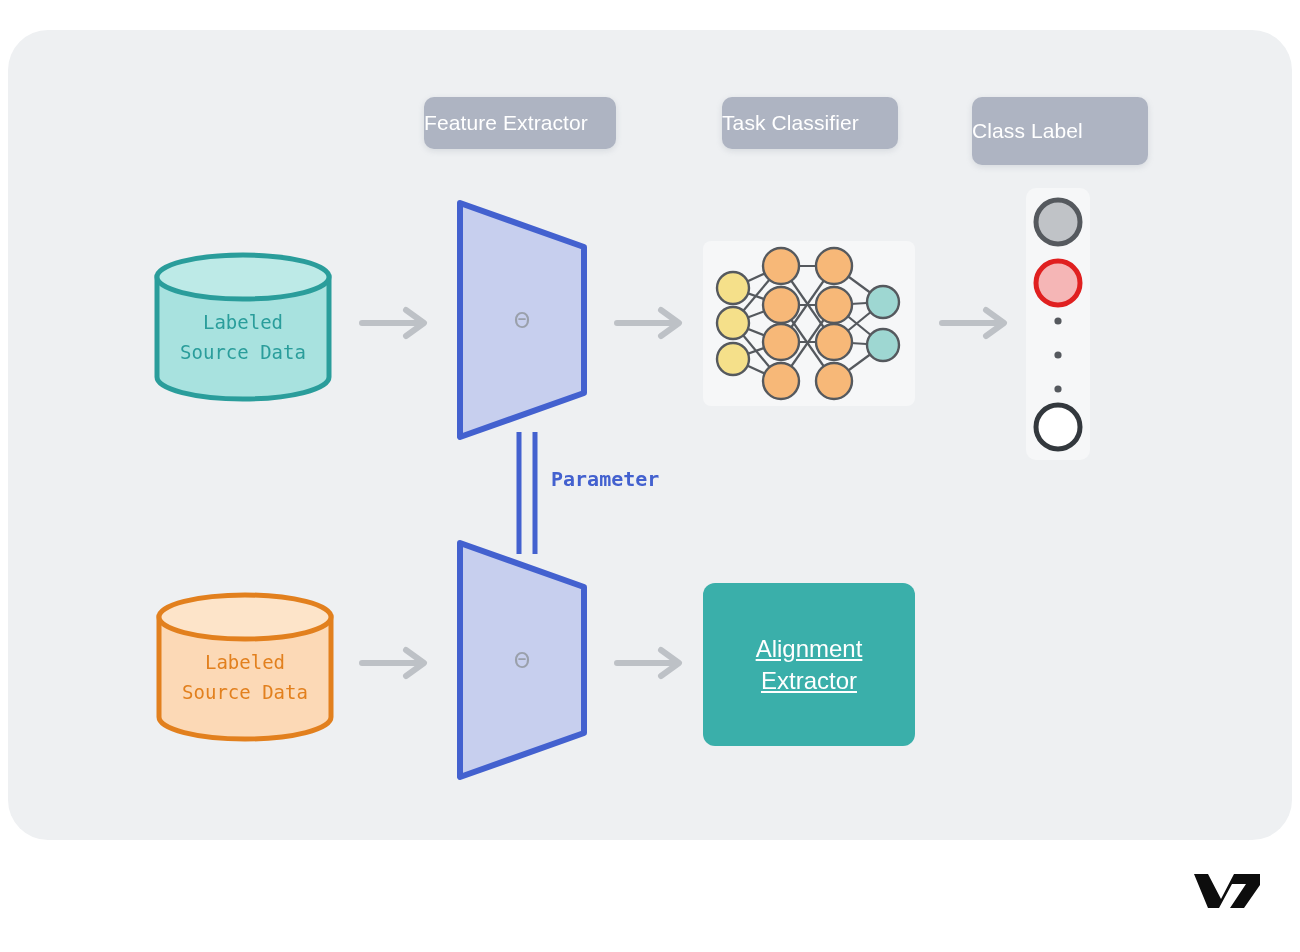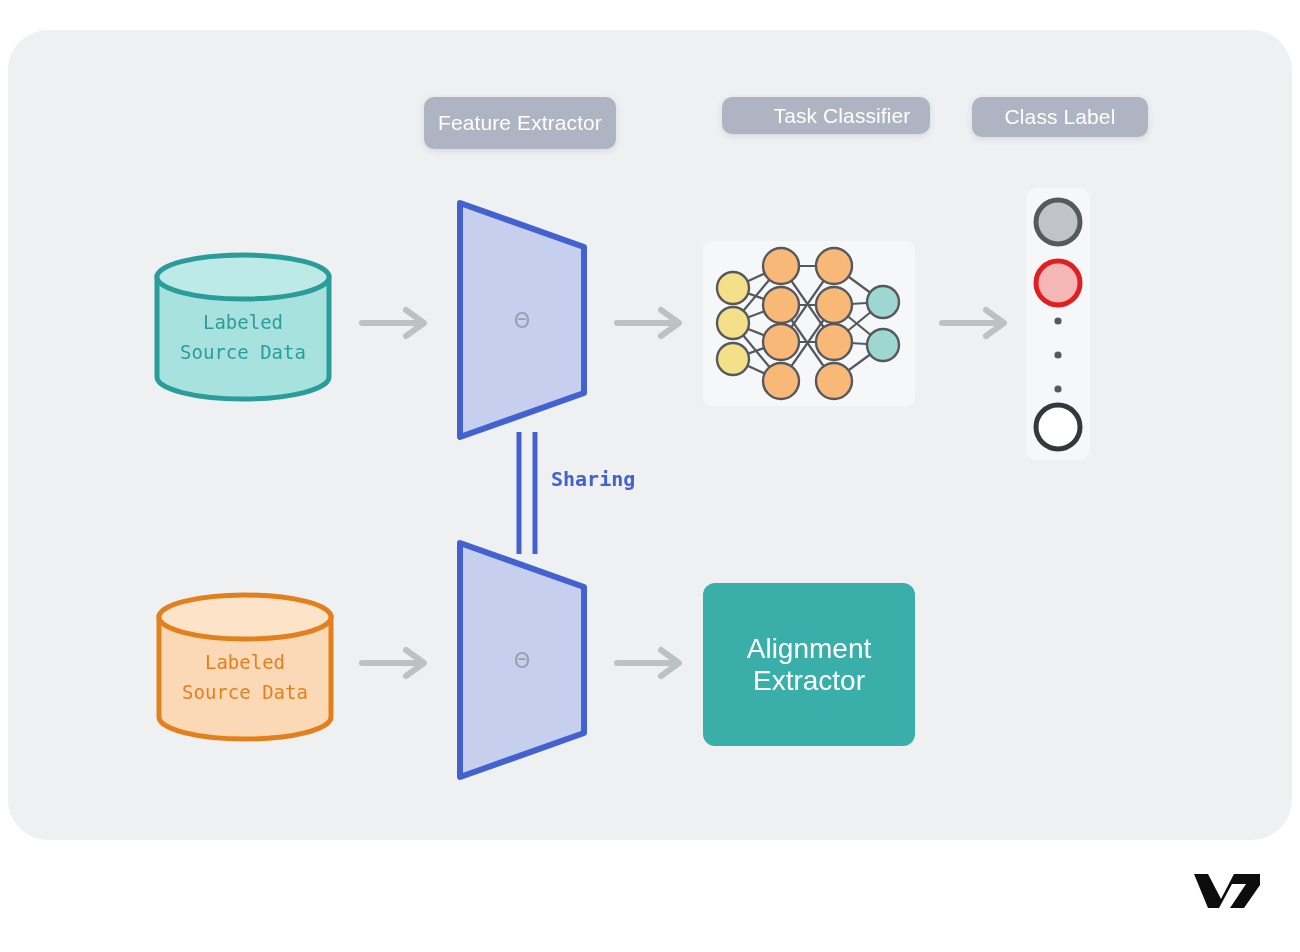--- a/index.html
+++ b/index.html
@@ -27,28 +27,28 @@
   }
 
   
   .pill {
     position: absolute;
     background: #aeb4c2;
     border-radius: 10px;
     color: #ffffff;
     display: flex;
     align-items: center;
-    justify-content: center;
+    justify-content: flex-start;
     font-size: 21px;
     letter-spacing: 0.1px;
     box-shadow: 0 2px 6px rgba(120,128,145,0.20);
   }
   #pill-feature   { left: 424px; top: 97px;  width: 192px; height: 52px; }
-  #pill-task      { left: 722px; top: 97px;  width: 176px; height: 37px; padding-left: 32px; }
-  #pill-class     { left: 972px; top: 97px;  width: 176px; height: 40px; }
+  #pill-task      { left: 722px; top: 97px;  width: 176px; height: 52px; }
+  #pill-class     { left: 972px; top: 97px;  width: 176px; height: 68px; }
 
   
   .cylinder {
     position: absolute;
     width: 182px;
     height: 150px;
   }
   .cyl-svg { position: absolute; left: 0; top: 0; }
   .cyl-label {
     position: absolute;
@@ -139,22 +139,23 @@
     top: 583px;
     width: 212px;
     height: 163px;
     background: #3aafaa;
     border-radius: 12px;
     display: flex;
     align-items: center;
     justify-content: center;
     text-align: center;
     color: #ffffff;
-    font-size: 28px;
+    font-size: 24px;
     line-height: 32px;
+    text-decoration: underline;
   }
 
   
   #logo {
     position: absolute;
     left: 1192px;
     top: 872px;
     width: 70px;
     height: 38px;
   }
@@ -224,21 +225,21 @@
   <svg width="140" height="250" viewBox="0 0 140 250">
     <path d="M8,8 L132,52 L132,198 L8,242 Z" fill="#c7cfee" stroke="#4361cf" stroke-width="6" stroke-linejoin="round"></path>
   </svg>
   <div class="trap-theta">Θ</div>
 </div>
 
 <svg id="param-lines" width="30" height="122" viewBox="0 0 30 122">
   <path d="M7,0 L7,122 M23,0 L23,122" fill="none" stroke="#4361cf" stroke-width="5"></path>
 </svg>
 <div id="param-text">
-  <div>Sharing</div>
+  <div>Parameter</div>
 </div>
 
 <div id="nn-card">
   <svg width="212" height="165" viewBox="0 0 212 165">
     <g stroke="#55595e" stroke-width="2.2" fill="none">
 
       <line x1="30" y1="47" x2="78" y2="25"></line>
       <line x1="30" y1="47" x2="78" y2="64"></line>
       <line x1="30" y1="82" x2="78" y2="25"></line>
       <line x1="30" y1="82" x2="78" y2="64"></line>

